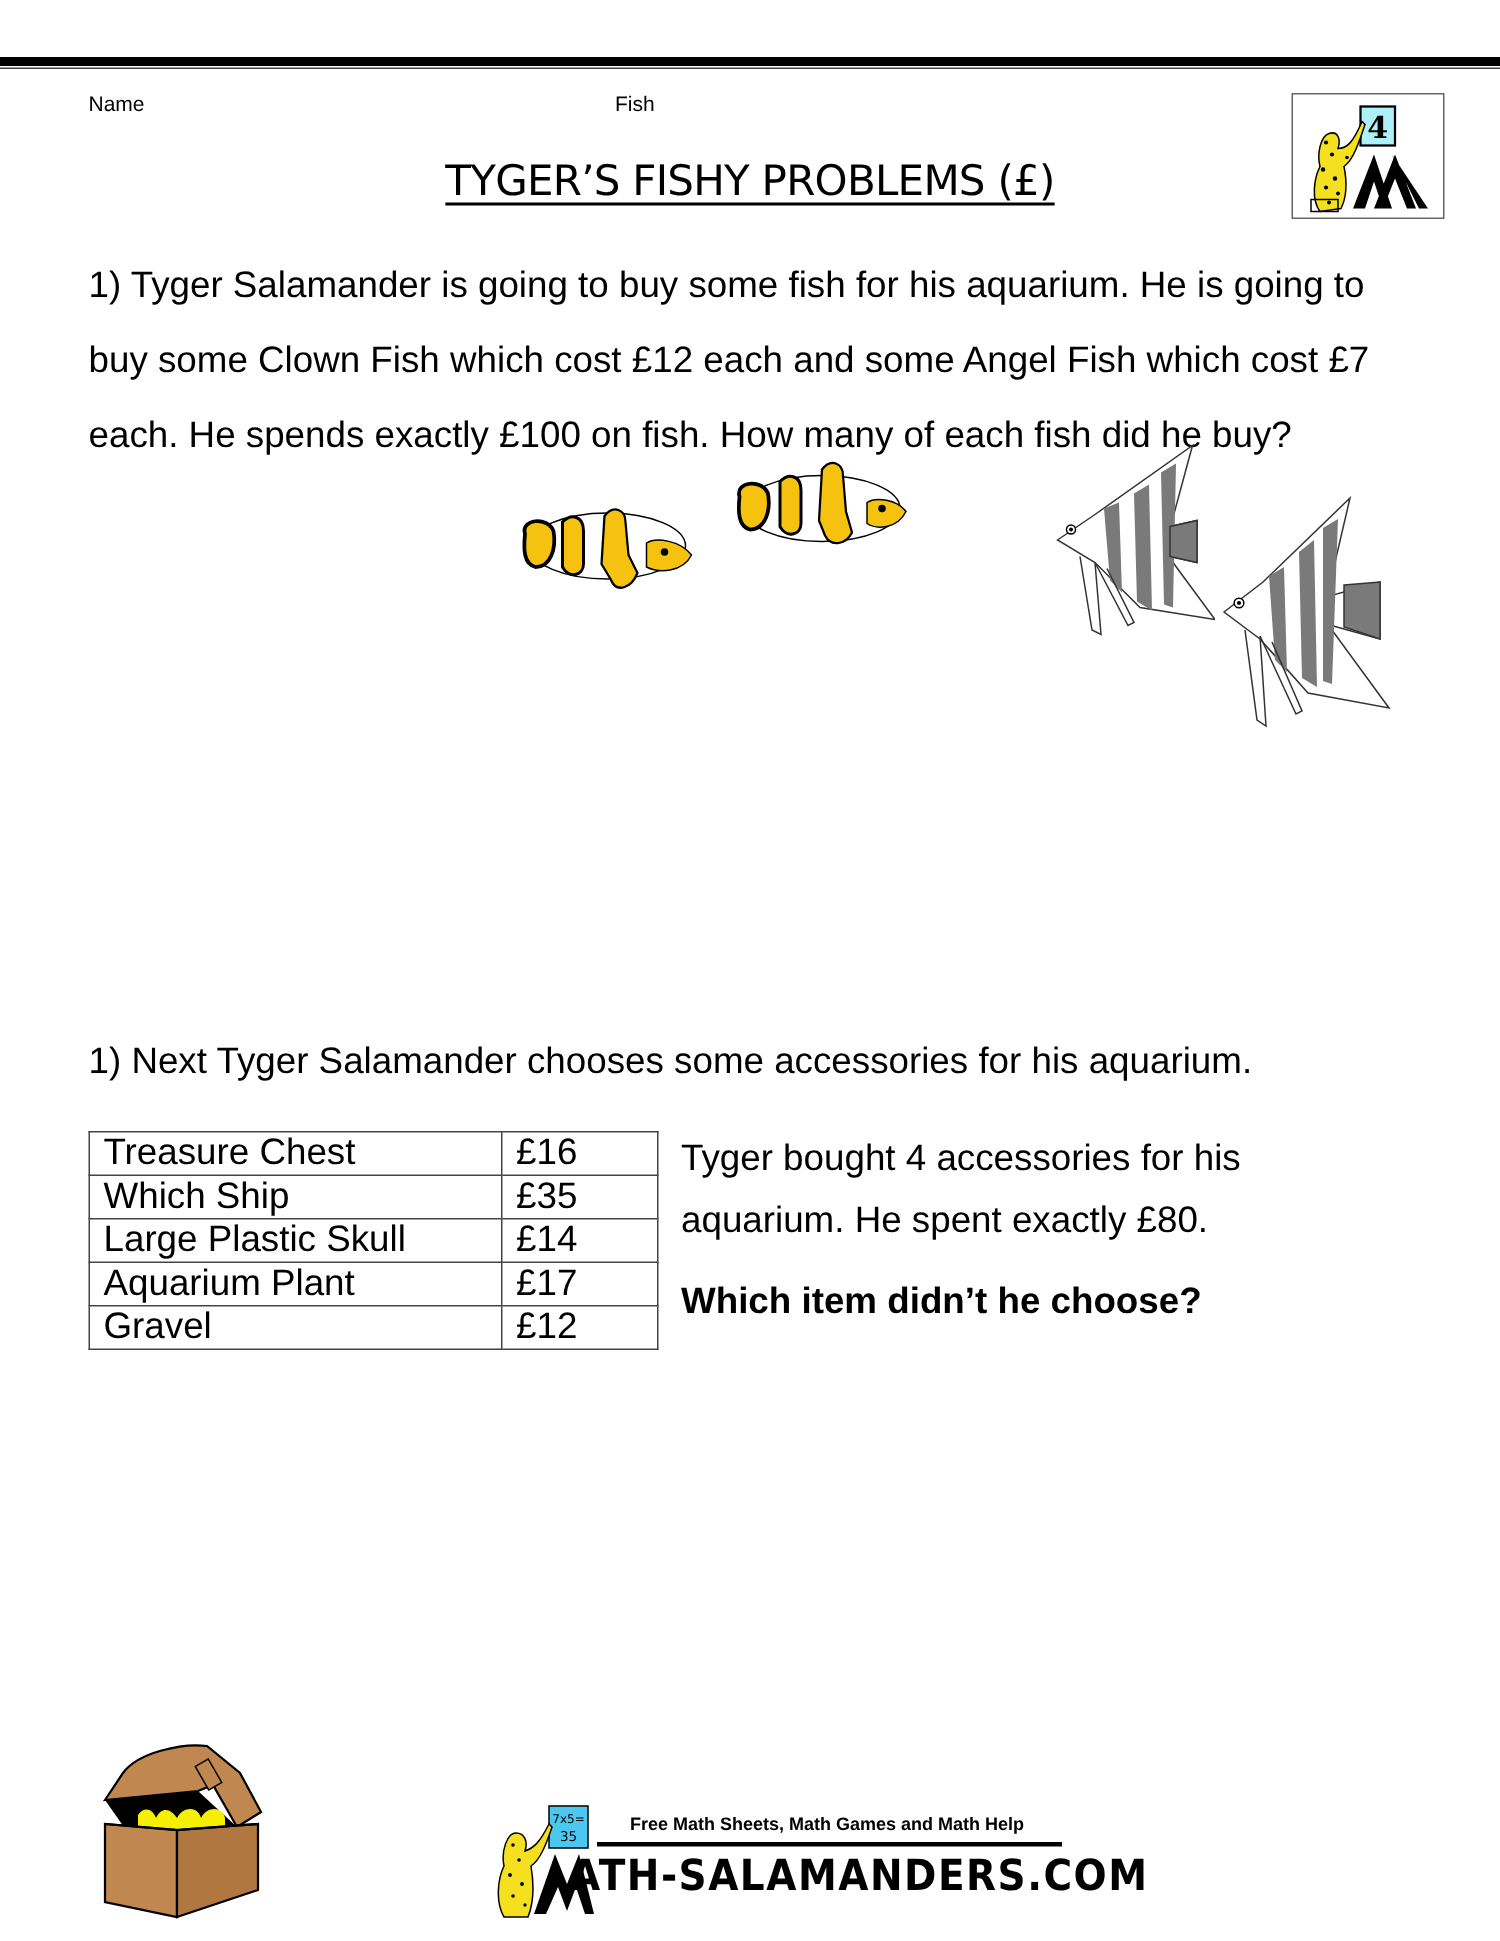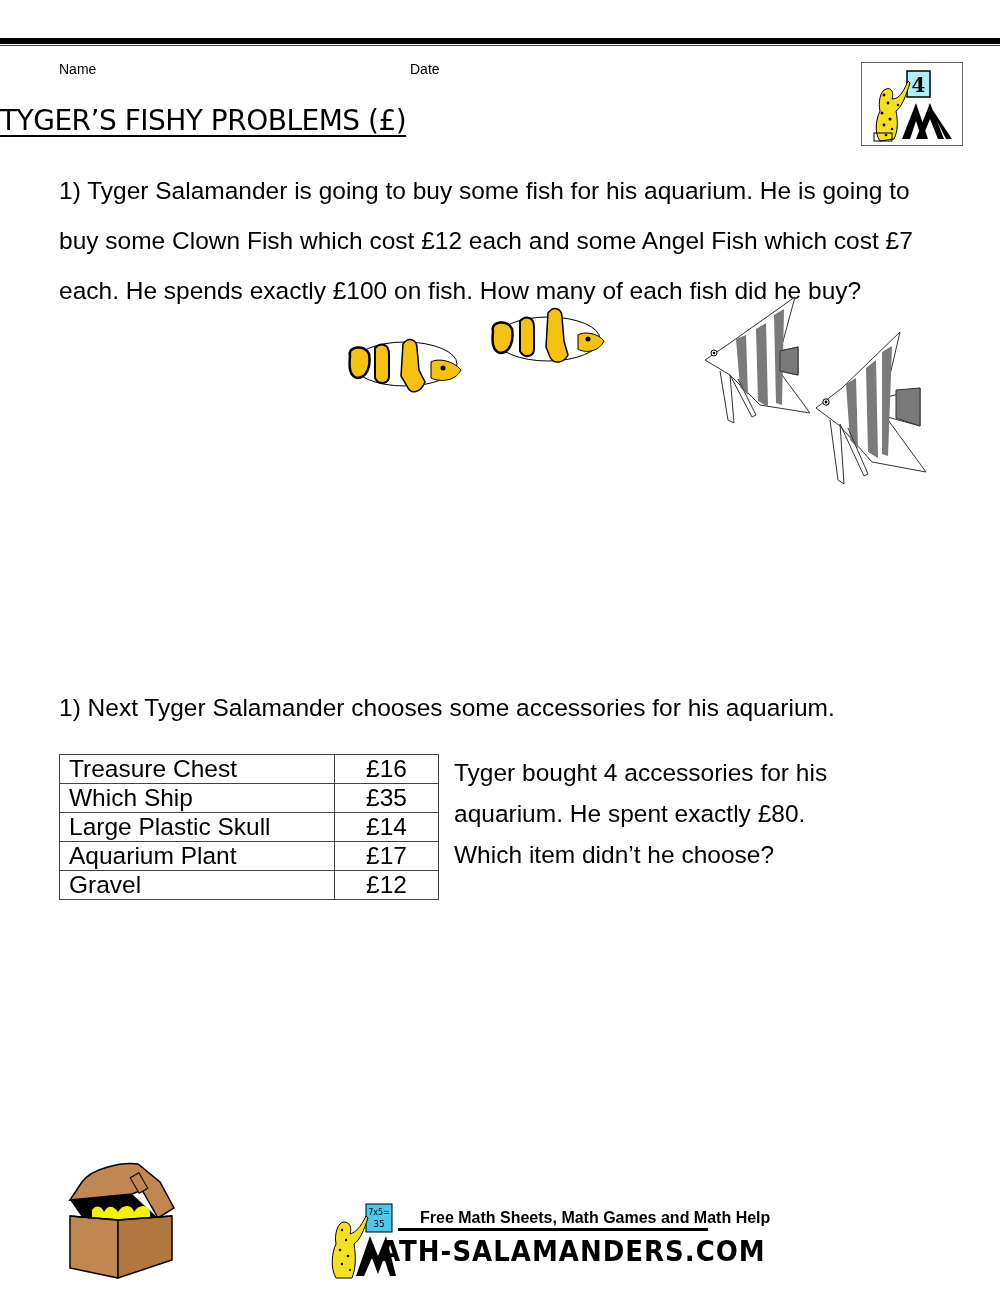--- a/index.html
+++ b/index.html
@@ -1,49 +1,49 @@
 <!DOCTYPE html>
 <html><head>
   <meta charset="utf-8">
   <style>
     html, body { margin: 0; padding: 0; background: #ffffff; }
     body { width: 1000px; height: 1294px; position: relative; overflow: hidden;
            font-family: "Liberation Sans", "DejaVu Sans", sans-serif; color: #000; }
     .topline { position: absolute; left: 0; top: 38px; width: 1000px; height: 8px;
                border-top: 6px solid #000; border-bottom: 1px solid #444; box-sizing: border-box; }
     .lbl { position: absolute; top: 61px; font-size: 14px; }
-    .title { position: absolute; left: 0; width: 1000px; top: 104px; text-align: left;
+    .title { position: absolute; left: 0; width: 1000px; top: 104px; text-align: center;
              font-family: "DejaVu Sans", sans-serif; font-size: 28px; letter-spacing: -0.5px; }
     .title span { text-decoration: underline; text-underline-offset: 5px; text-decoration-thickness: 2px; }
     .badge { position: absolute; left: 861px; top: 62px; width: 102px; height: 84px;
              border: 1px solid #666; box-sizing: border-box; background: #fff; }
     .q1 { position: absolute; left: 59px; top: 166px; width: 880px; font-size: 24.5px;
           line-height: 50px; font-family: "Liberation Sans", sans-serif; }
     .q2 { position: absolute; left: 59px; top: 694px; font-size: 24.5px; }
     table.acc { position: absolute; left: 59px; top: 754px; border-collapse: collapse;
                 font-size: 24.5px; }
     table.acc td { border: 1px solid #444; height: 28px; padding: 0 9px; box-sizing: border-box; }
     table.acc td.item { width: 275px; }
-    table.acc td.price { width: 104px; text-align: center; }
+    table.acc td.price { width: 104px; }
     .side { position: absolute; left: 454px; top: 752px; font-size: 24.5px; line-height: 41px; width: 440px; }
     .side p { margin: 0; }
-    .side p.gap { margin-top: 0; }
+    .side p.gap { margin-top: 13px; font-weight: bold; }
     .art { position: absolute; }
-    .footer-tag { position: absolute; left: 420px; top: 1209px; font-size: 16px; font-weight: bold; }
+    .footer-tag { position: absolute; left: 420px; top: 1209px; font-size: 12px; font-weight: bold; }
     .footer-rule { position: absolute; left: 398px; top: 1228px; width: 310px; height: 3px; background: #000; }
     .footer-site { position: absolute; left: 380px; top: 1236px; font-size: 26px; letter-spacing: 1px;
                    font-family: "DejaVu Sans", sans-serif; font-weight: bold; transform: scaleY(1.1); }
   </style>
 </head>
 <body>
 
 <div class="topline"></div>
 
 <div class="lbl" style="left:59px">Name</div>
-<div class="lbl" style="left:410px">Date</div>
+<div class="lbl" style="left:410px">Fish</div>
 
 <div class="title"><span>TYGER’S FISHY PROBLEMS (£)</span></div>
 
 <div class="badge">
   <svg width="100" height="82" viewBox="0 0 100 82">
     <rect x="45" y="8" width="23" height="26" fill="#aef0f8" stroke="#000" stroke-width="1.5"></rect>
     <text x="56.5" y="29" text-anchor="middle" font-family="DejaVu Serif, serif" font-size="20" font-weight="bold">4</text>
     <path d="M40 76 L54 40 L66 76 L60 76 L54 58 L48 76 Z M54 76 L68 40 L82 76 L76 76 L68 56 L60 76 Z M66 40 L90 76 L84 76 Z" fill="#000"></path>
     <path d="M18 78 C12 70 14 56 18 48 C16 40 18 28 24 26 C30 24 32 30 30 36 C36 36 40 32 46 18 L48 20 C44 32 40 44 34 48 C36 58 36 68 32 76 Z" fill="#f5e020" stroke="#000" stroke-width="1"></path>
     <g fill="#000">

